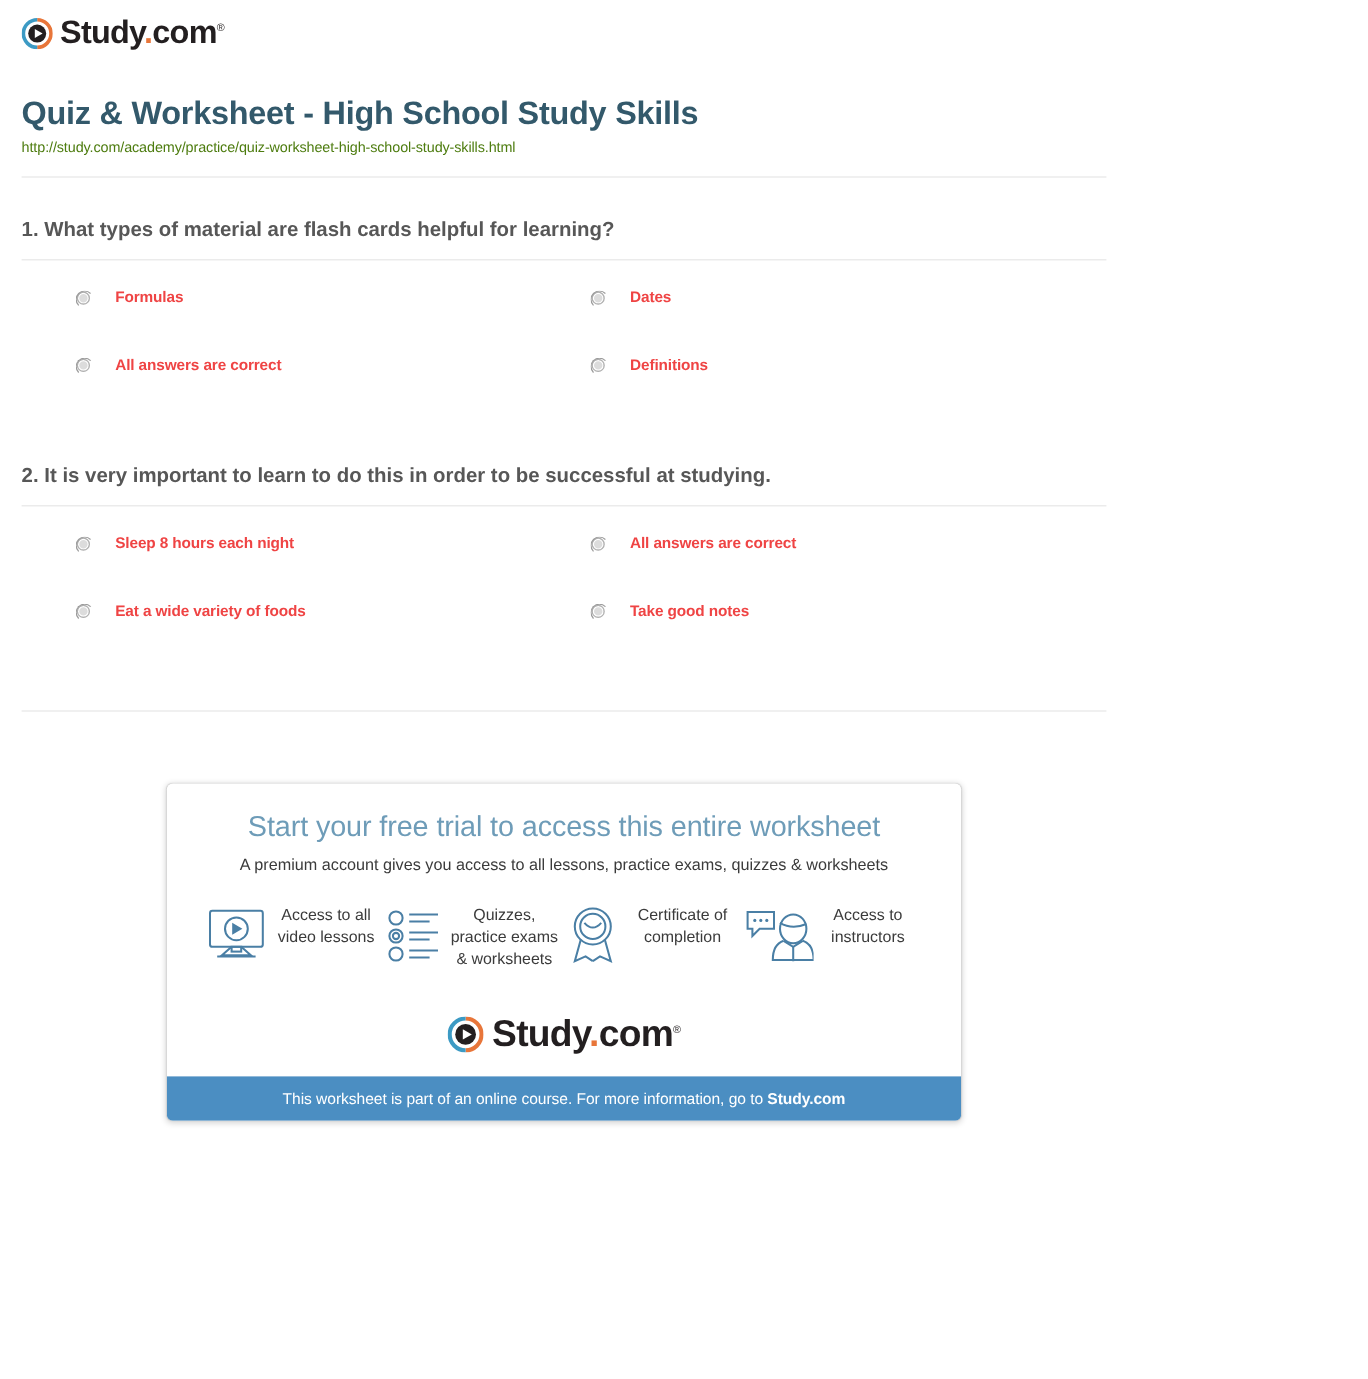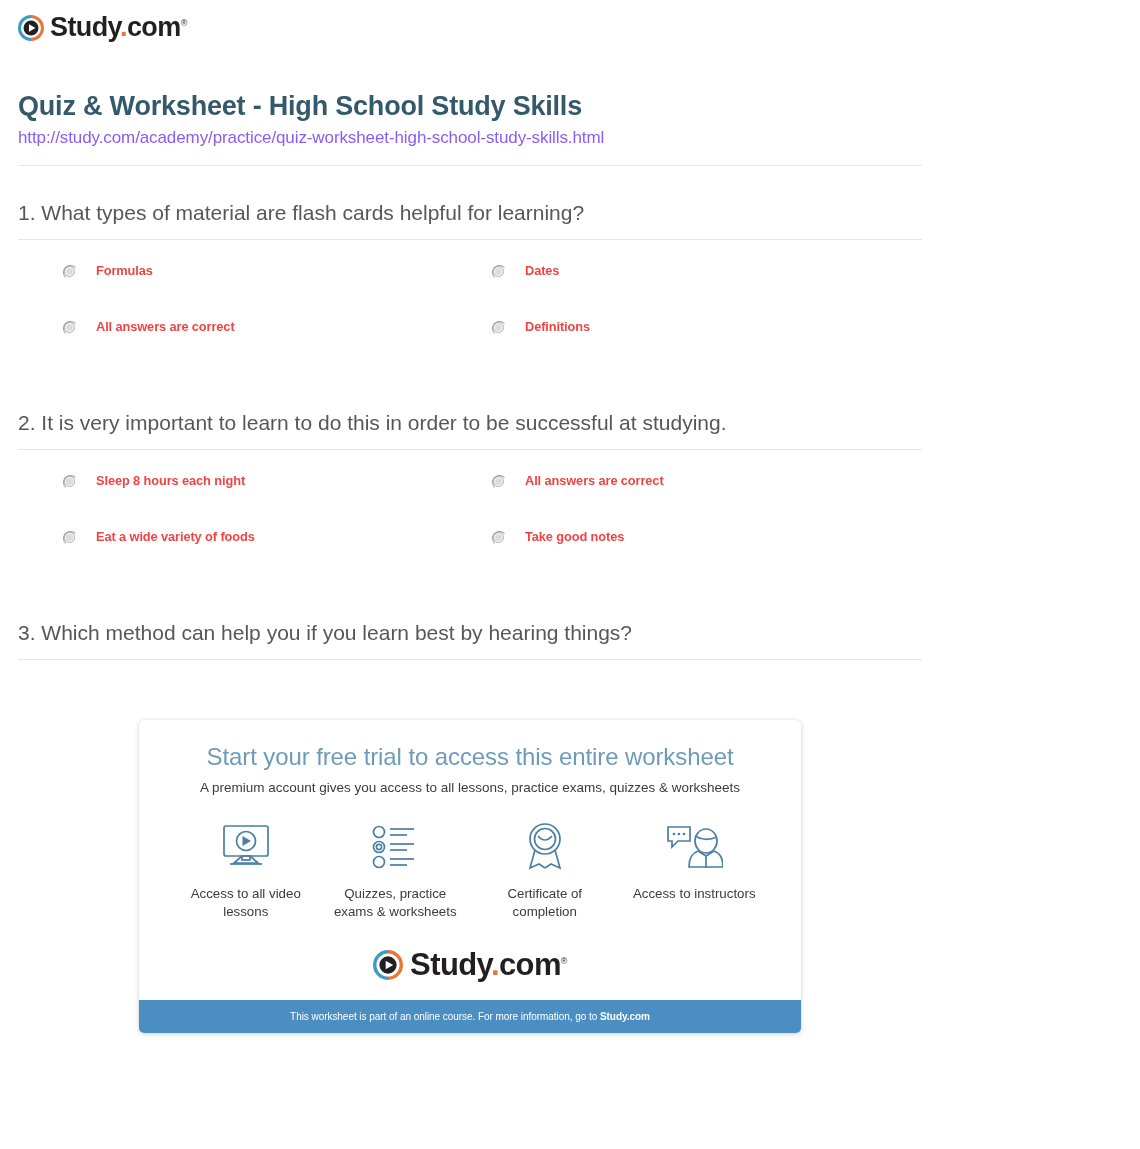--- a/index.html
+++ b/index.html
@@ -47,46 +47,46 @@
     color: #231f20;
     font-weight: normal;
   }
 
   
   .title-block { padding-top: 38px; }
   .page-title {
     font-size: 27px;
     font-weight: bold;
     color: #33596b;
-    margin: 12px 0 6px 0;
+    margin: 0 0 6px 0;
     letter-spacing: -0.2px;
     line-height: 1.1;
   }
   .page-url {
-    font-size: 17px;
-    color: #8b5cf6;
+    font-size: 12px;
+    color: #4d7c0f;
     margin: 0;
     letter-spacing: -0.1px;
   }
 
   .rule {
     height: 1px;
     background: #e6e6e6;
     border: 0;
     margin: 0;
   }
   .rule-top { margin-top: 17px; }
 
   
   .questions { margin-top: 0; }
   .question-block { padding-top: 34px; }
   .question-text {
-    font-size: 21px;
+    font-size: 17px;
     color: #575757;
-    font-weight: normal;
+    font-weight: bold;
     margin: 0 0 14px 0;
     line-height: 1.2;
   }
   .answers {
     display: grid;
     grid-template-columns: 1fr 1fr;
     grid-auto-rows: 56px;
     margin-top: 24px;
     padding-left: 46px;
   }
@@ -152,22 +152,22 @@
     color: #3b3b3b;
     margin: 0 0 26px 0;
   }
   .promo-features {
     display: grid;
     grid-template-columns: repeat(4, 1fr);
     padding: 0 32px;
   }
   .feature {
     display: flex;
-    flex-direction: column;
-    align-items: center;
+    flex-direction: row;
+    align-items: flex-start;
   }
   .feature-icon {
     height: 52px;
     display: flex;
     align-items: center;
     justify-content: center;
     margin-bottom: 12px;
   }
   .feature-label {
     font-size: 13.3px;
@@ -184,21 +184,21 @@
     margin-top: 28px;
     margin-bottom: 20px;
   }
   .promo-logo .brand-mark { width: 30px; height: 30px; flex: 0 0 30px; }
   .promo-logo .brand-wordmark { font-size: 31px; }
 
   .promo-bar {
     background: #4b8ec2;
     color: #ffffff;
     text-align: center;
-    font-size: 10px;
+    font-size: 13px;
     padding: 11px 10px;
     letter-spacing: -0.05px;
   }
   .promo-bar b { font-weight: bold; }
 </style>
 </head>
 <body>
 
 <div class="page">
 
@@ -263,21 +263,20 @@
           <span class="answer-label">Eat a wide variety of foods</span>
         </div>
         <div class="answer">
           <span class="radio"></span>
           <span class="answer-label">Take good notes</span>
         </div>
       </div>
     </div>
 
     <div class="question-block">
-      <p class="question-text">3. Which method can help you if you learn best by hearing things?</p>
       <hr class="rule">
     </div>
 
   </div>
 
   <div class="promo-wrap">
     <div class="promo-card">
 
       <h2 class="promo-heading">Start your free trial to access this entire worksheet</h2>
       <p class="promo-sub">A premium account gives you access to all lessons, practice exams, quizzes &amp; worksheets</p>

